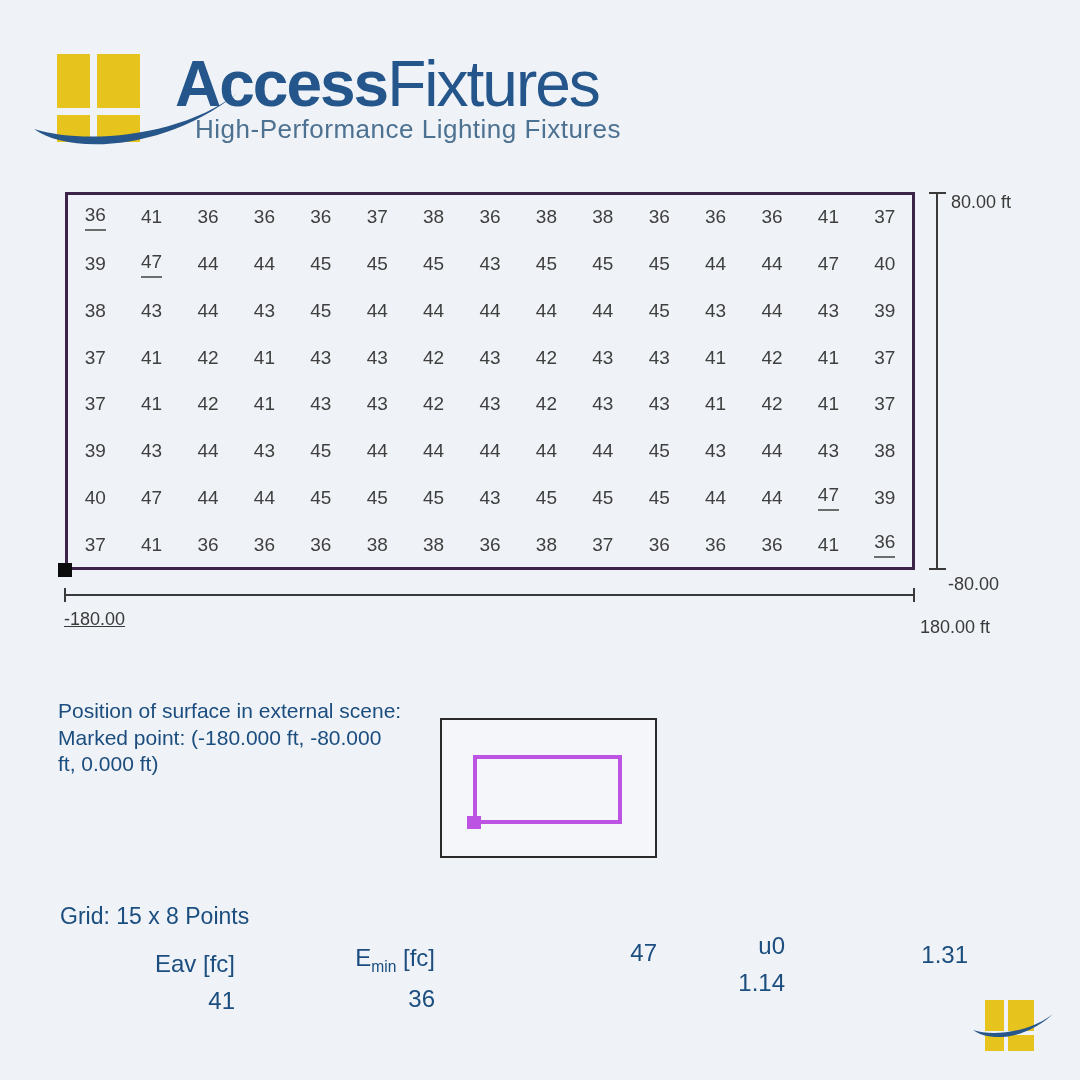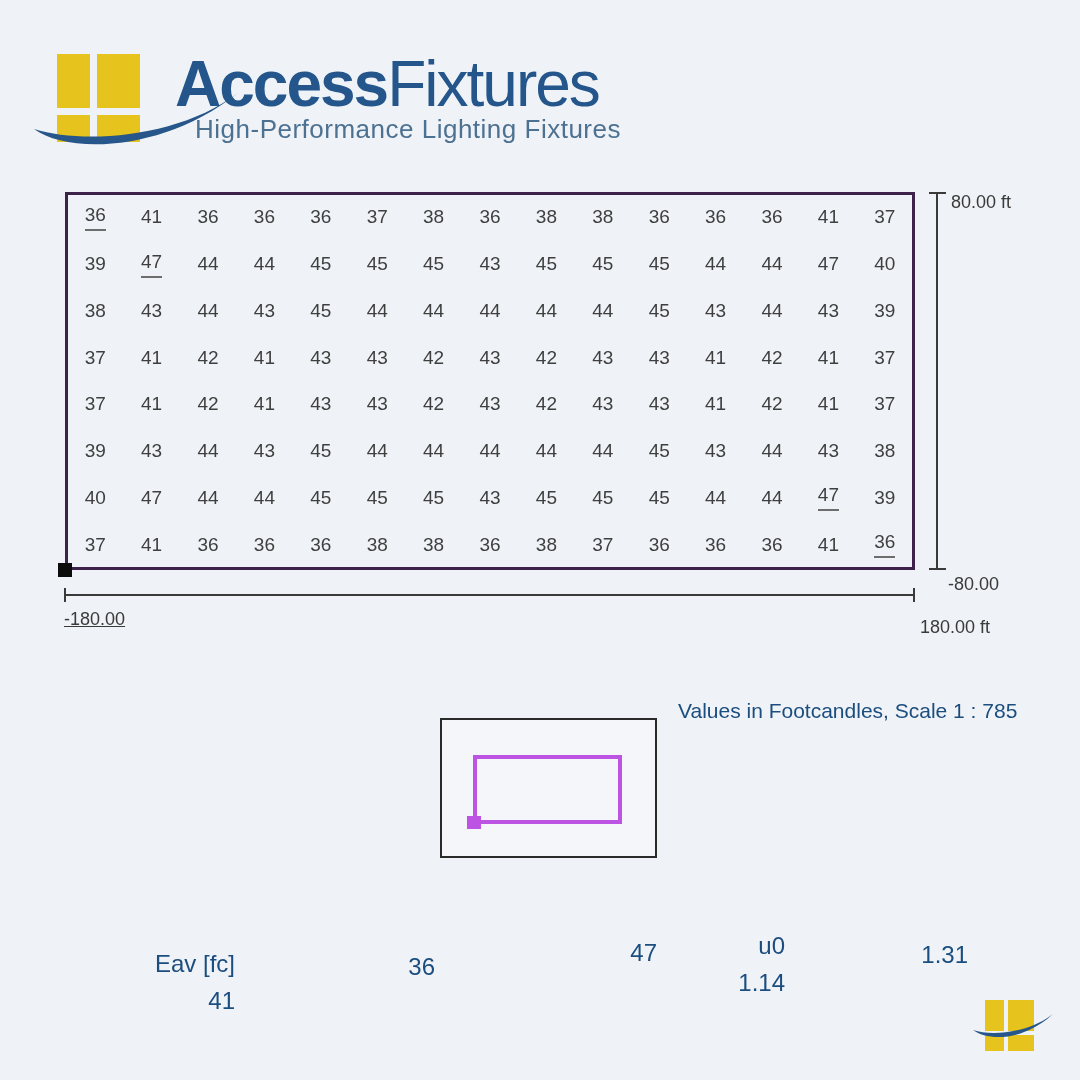--- a/index.html
+++ b/index.html
@@ -435,33 +435,35 @@
   <div class="dim" style="left:929px;top:568px;width:17px;height:2px;"></div>
   <div class="dim-label" style="left:951px;top:192px;">80.00 ft</div>
   <div class="dim-label" style="left:948px;top:574px;">-80.00</div>
 
   <div class="dim" style="left:65px;top:594px;width:850px;height:2px;"></div>
   <div class="dim" style="left:64px;top:588px;width:2px;height:14px;"></div>
   <div class="dim" style="left:913px;top:588px;width:2px;height:14px;"></div>
   <div class="dim-label" style="left:64px;top:609px;text-decoration:underline;">-180.00</div>
   <div class="dim-label" style="left:920px;top:609px;margin-top:8px;">180.00 ft</div>
 
-  <div class="scale-text">Values in Footcandles, Scale 1 : 785</div>
+  <div class="pos-text">Position of surface in external scene: Marked point: (-180.000 ft, -80.000 ft, 0.000 ft)</div>
   <div class="thumb">
     <div class="thumb-rect"></div>
     <div class="thumb-marker"></div>
   </div>
 
+  <div class="grid-label">Grid: 15 x 8 Points</div>
 
   <div class="stat" style="left:100px;top:950px;width:135px;">
     <span class="lab">Eav [fc]</span>
     <span class="val">41</span>
   </div>
 
   <div class="stat" style="left:280px;top:944px;width:155px;">
+    <span class="lab"><span>E</span><sub>min</sub><span> [fc]</span></span>
     <span class="val">36</span>
   </div>
 
   <div class="stat" style="left:500px;top:930px;width:157px;">
     <span class="val">47</span>
   </div>
 
   <div class="stat" style="left:700px;top:932px;width:85px;">
     <span class="lab">u0</span>
     <span class="val">1.14</span>

